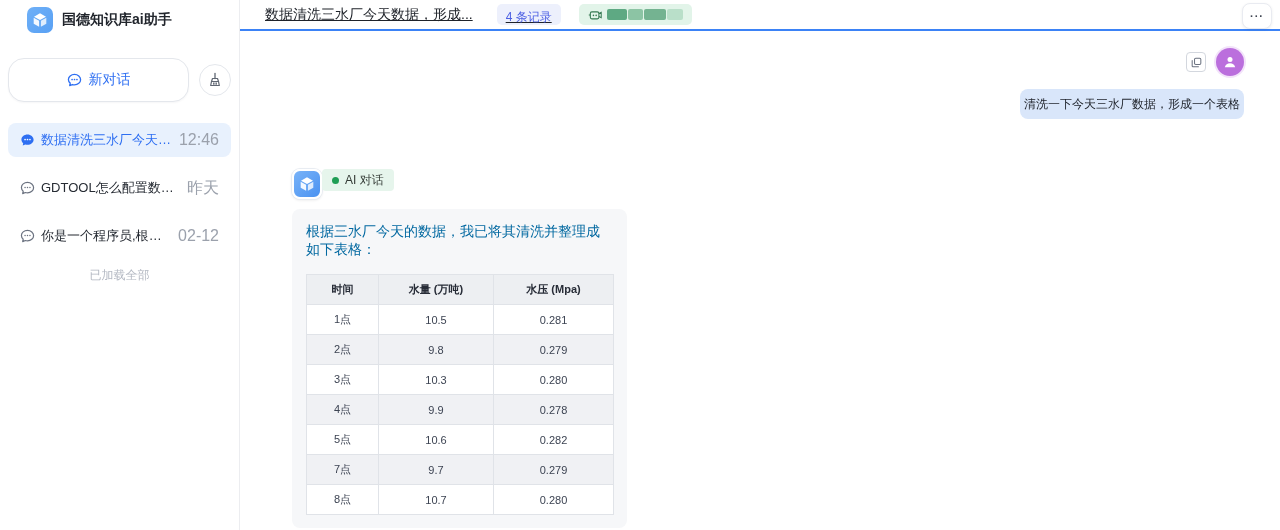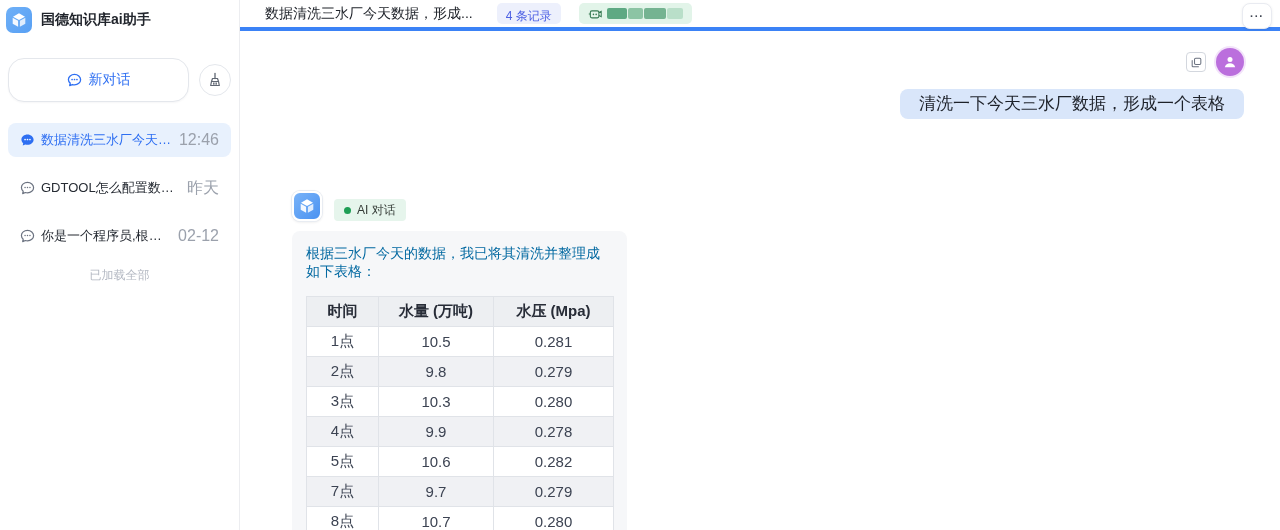--- a/index.html
+++ b/index.html
@@ -11,21 +11,21 @@
     --avatar_purple:#bb6fdd; --logo_blue:#58a0f4;
   }
   *{margin:0;padding:0;box-sizing:border-box;}
   html,body{width:1280px;height:530px;overflow:hidden;}
   body{
     font-family:"Liberation Sans","DejaVu Sans",sans-serif;
     background:#fff;color:#20242b;display:flex;font-size:14px;
   }
   
   .sidebar{width:240px;flex:0 0 240px;border-right:1px solid #ecedf0;background:#fff;}
-  .brand-row{display:flex;align-items:center;padding:7px 6px;height:40px;}
+  .brand-row{display:flex;align-items:center;padding:7px 27px;height:40px;}
   .logo{width:26px;height:26px;border-radius:7px;flex:0 0 26px;
     background:linear-gradient(135deg,#6fb0f7,var(--logo_blue,#58a0f4));
     display:flex;align-items:center;justify-content:center;}
   .brand-title{font-weight:bold;font-size:14px;margin-left:9px;color:#21252c;}
   .newchat-row{display:flex;align-items:center;gap:10px;margin:18px 8px 0 8px;}
   .newchat-btn{flex:1;height:44px;border-radius:16px;border:1px solid #e4e7ec;background:#fff;
     display:flex;align-items:center;justify-content:center;gap:7px;cursor:pointer;
     box-shadow:0 1px 2px rgba(31,35,41,.04);}
   .newchat-btn span{color:var(--accent_blue,#2e6ff2);font-size:14px;font-weight:500;}
   .broom-btn{width:32px;height:32px;border-radius:50%;border:1px solid #e4e7ec;background:#fff;
@@ -34,22 +34,22 @@
   .hist-item{display:flex;align-items:center;height:34px;margin:0 8px 14px 8px;
     padding:0 12px;border-radius:8px;cursor:pointer;}
   .hist-item.active{background:var(--active_item_bg,#e8f1fd);}
   .hist-label{flex:1;font-size:13px;color:#262b33;margin:0 6px;white-space:nowrap;
     overflow:hidden;text-overflow:ellipsis;}
   .hist-item.active .hist-label{color:var(--accent_blue,#2e6ff2);}
   .hist-time{font-size:16px;color:#9ba1ac;white-space:nowrap;}
   .loaded-all{text-align:center;font-size:12px;color:#b3b8c2;margin-top:8px;}
   
   .main{flex:1;min-width:0;display:flex;flex-direction:column;}
-  .topbar{height:31px;border-bottom:4px solid #3b82f6;display:flex;align-items:center;
-    position:relative;background:#fff;}
+  .topbar{height:31px;border-bottom:2px solid #3b82f6;display:flex;align-items:center;
+    position:relative;background:#fff;text-decoration:underline;}
   .topbar-title{margin-left:25px;font-size:14px;color:#20242b;max-width:330px;
     white-space:nowrap;overflow:hidden;text-overflow:ellipsis;}
   .badge{display:inline-flex;align-items:center;height:21px;padding:0 9px;border-radius:5px;
     font-size:12px;gap:5px;}
   .badge-records{margin-left:24px;background:var(--badge_blue_bg,#edf0fc);
     color:var(--badge_blue_text,#4b5fe3);flex-direction:column;}
   .badge-model{margin-left:18px;background:var(--badge_green_bg,#e2f4e9);}
   .redacted{display:inline-flex;align-items:center;gap:1px;filter:blur(.6px);}
   .redacted i{display:inline-block;height:11px;border-radius:2px;}
   .redacted i:nth-child(1){width:20px;background:#5ea983;}
@@ -61,37 +61,37 @@
     display:flex;align-items:center;justify-content:center;cursor:pointer;
     color:#3f4552;font-weight:bold;font-size:11px;letter-spacing:1px;}
   
   .chat{flex:1;padding:0 36px 0 52px;overflow:hidden;background:#fff;}
   .meta-row{display:flex;align-items:center;justify-content:flex-end;gap:10px;margin-top:17px;height:28px;}
   .copy-btn{width:20px;height:20px;border-radius:4px;border:1px solid #d3d7de;background:#fff;
     display:flex;align-items:center;justify-content:center;cursor:pointer;}
   .user-avatar{width:28px;height:28px;border-radius:50%;background:var(--avatar_purple,#bb6fdd);
     display:flex;align-items:center;justify-content:center;box-shadow:0 0 0 2px #f3e4fa;}
   .user-row{display:flex;justify-content:flex-end;margin-top:13px;}
-  .user-bubble{background:var(--user_bubble_bg,#d9e6fa);border-radius:8px;padding:6px 19px;
-    font-size:17px;line-height:18px;color:#1d2129;}
-  .ai-header{display:flex;align-items:flex-end;gap:12px;margin-top:72px;}
+  .user-bubble{background:var(--user_bubble_bg,#d9e6fa);border-radius:8px;padding:6px 4px;
+    font-size:12px;line-height:18px;color:#1d2129;}
+  .ai-header{display:flex;align-items:flex-start;gap:0;margin-top:50px;}
   .ai-avatar{width:30px;height:30px;border-radius:8px;
     background:linear-gradient(135deg,#79b3f8,#4a92f1);
     display:flex;align-items:center;justify-content:center;
     border:2px solid #fff;box-shadow:0 0 0 1px #e8ecf2,0 1px 3px rgba(31,35,41,.12);}
   .ai-badge{display:inline-flex;align-items:center;gap:6px;height:22px;padding:0 10px;
     border-radius:4px;background:var(--ai_badge_bg,#e6f5ec);font-size:12px;color:#333a35;}
   .ai-badge .dot{width:7px;height:7px;border-radius:50%;background:var(--ai_badge_dot,#1f9e55);}
   .ai-bubble{margin-top:10px;width:335px;background:var(--ai_bubble_bg,#f6f7f9);
     border-radius:8px;padding:13px 14px;}
   .ai-intro{font-size:14px;line-height:18px;color:#0369a1;margin-bottom:16px;}
   table.data{border-collapse:collapse;width:307px;table-layout:fixed;background:#fff;}
   table.data col.c1{width:72px;} table.data col.c2{width:115px;} table.data col.c3{width:120px;}
   table.data th,table.data td{border:1px solid #e0e3e8;height:30px;text-align:center;
-    font-size:15px;padding:0 4px;}
+    font-size:11px;padding:0 4px;}
   table.data th{background:#edeff2;font-weight:bold;color:#272c37;}
   table.data td{color:#3c4352;}
   table.data tbody tr:nth-child(even) td{background:#f0f1f4;}
   svg{display:block;}
 </style>
 </head>
 <body>
 
 <aside class="sidebar">
   <div class="brand-row">

